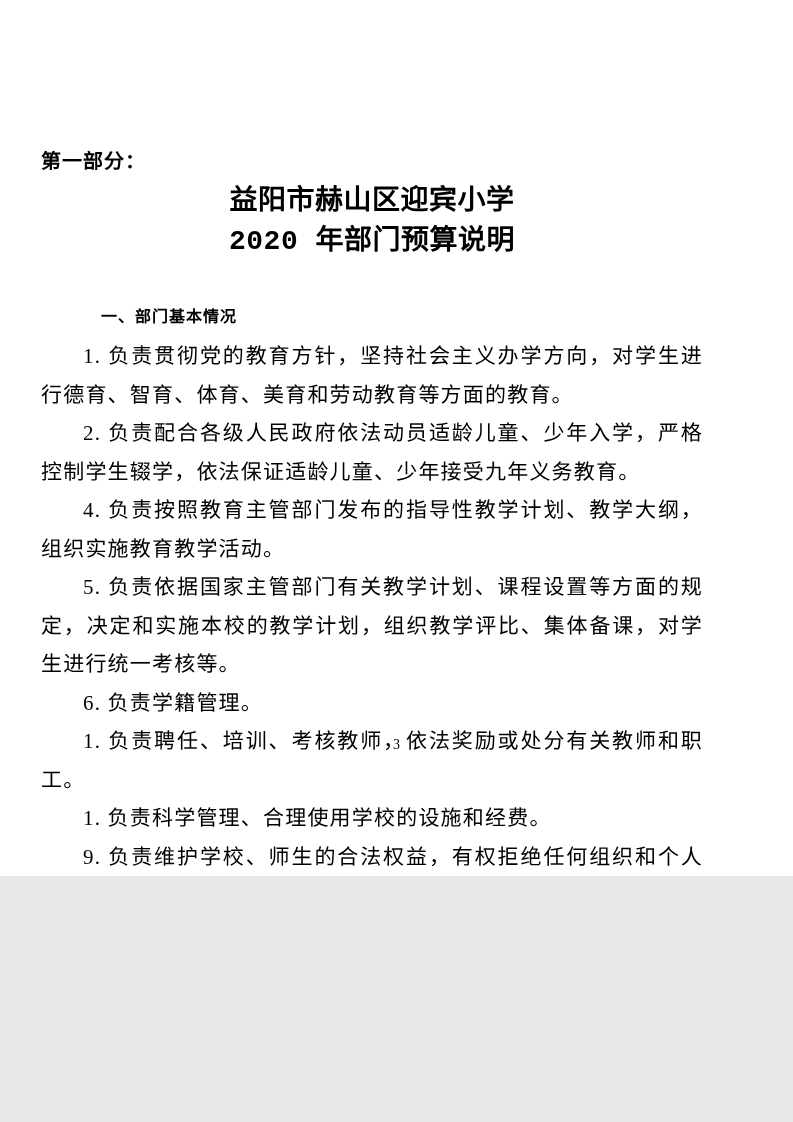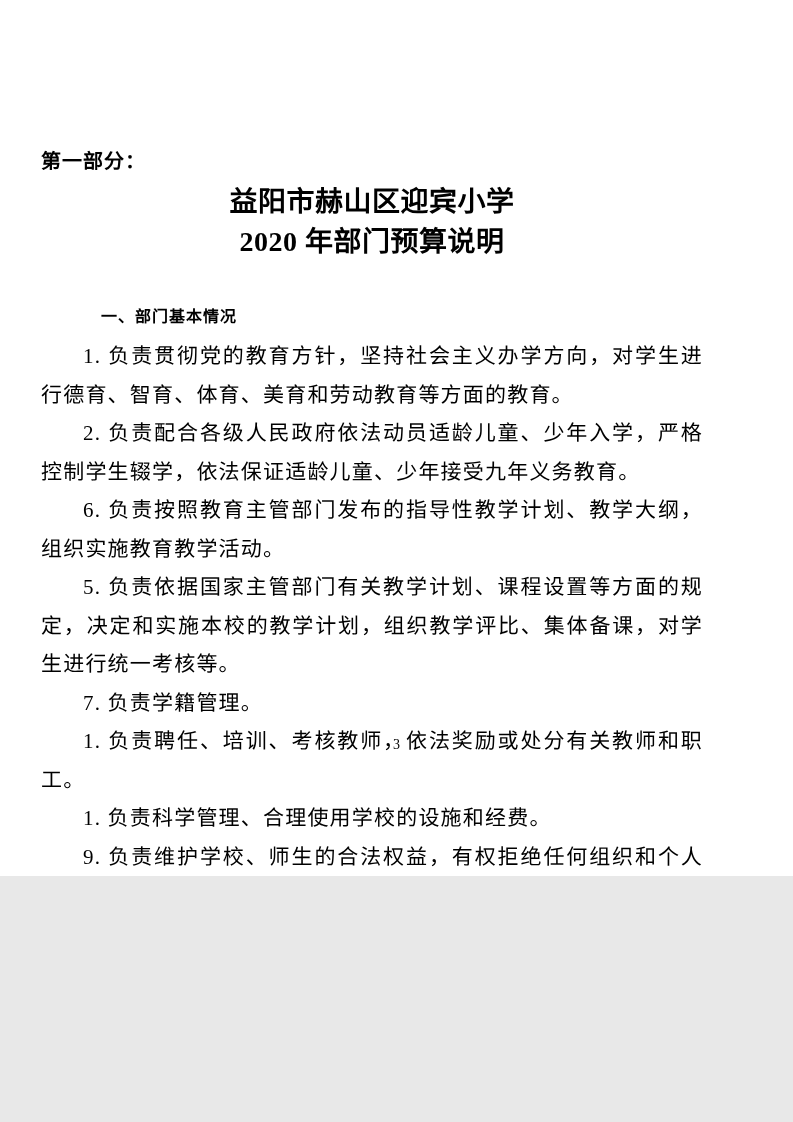--- a/index.html
+++ b/index.html
@@ -22,21 +22,21 @@
   .part-label {
     font-family: "Liberation Sans", "DejaVu Sans", sans-serif;
     font-weight: bold;
     font-size: 20px;
     line-height: 26px;
     letter-spacing: 1px;
   }
   .doc-title {
     margin-top: 8px;
     text-align: center;
-    font-family: Liberation Serif, serif;
+    font-family: Liberation Mono, monospace;
     font-weight: bold;
     font-size: 28px;
     line-height: 40px;
     letter-spacing: 0.5px;
   }
   .section-heading {
     margin-top: 40px;
     padding-left: 60px;
     font-family: "Liberation Sans", "DejaVu Sans", sans-serif;
     font-weight: bold;
@@ -78,23 +78,23 @@
   <div class="doc-title">
     <div>益阳市赫山区迎宾小学</div>
     <div>2020 年部门预算说明</div>
   </div>
 
   <div class="section-heading">一、部门基本情况</div>
 
   <div class="paragraphs" id="paragraphs">
       <p class="body-para">1. 负责贯彻党的教育方针，坚持社会主义办学方向，对学生进行德育、智育、体育、美育和劳动教育等方面的教育。</p>
       <p class="body-para">2. 负责配合各级人民政府依法动员适龄儿童、少年入学，严格控制学生辍学，依法保证适龄儿童、少年接受九年义务教育。</p>
-      <p class="body-para">6. 负责按照教育主管部门发布的指导性教学计划、教学大纲，组织实施教育教学活动。</p>
+      <p class="body-para">4. 负责按照教育主管部门发布的指导性教学计划、教学大纲，组织实施教育教学活动。</p>
       <p class="body-para">5. 负责依据国家主管部门有关教学计划、课程设置等方面的规定，决定和实施本校的教学计划，组织教学评比、集体备课，对学生进行统一考核等。</p>
-      <p class="body-para">7. 负责学籍管理。</p>
+      <p class="body-para">6. 负责学籍管理。</p>
       <p class="body-para">1. 负责聘任、培训、考核教师，依法奖励或处分有关教师和职工。</p>
       <p class="body-para">1. 负责科学管理、合理使用学校的设施和经费。</p>
       <p class="body-para">9. 负责维护学校、师生的合法权益，有权拒绝任何组织和个人对教育教学活动进行非法干涉。</p>
     </div>
 
   <div class="page-number">3</div>
 
 </div>
 
 </body></html>

